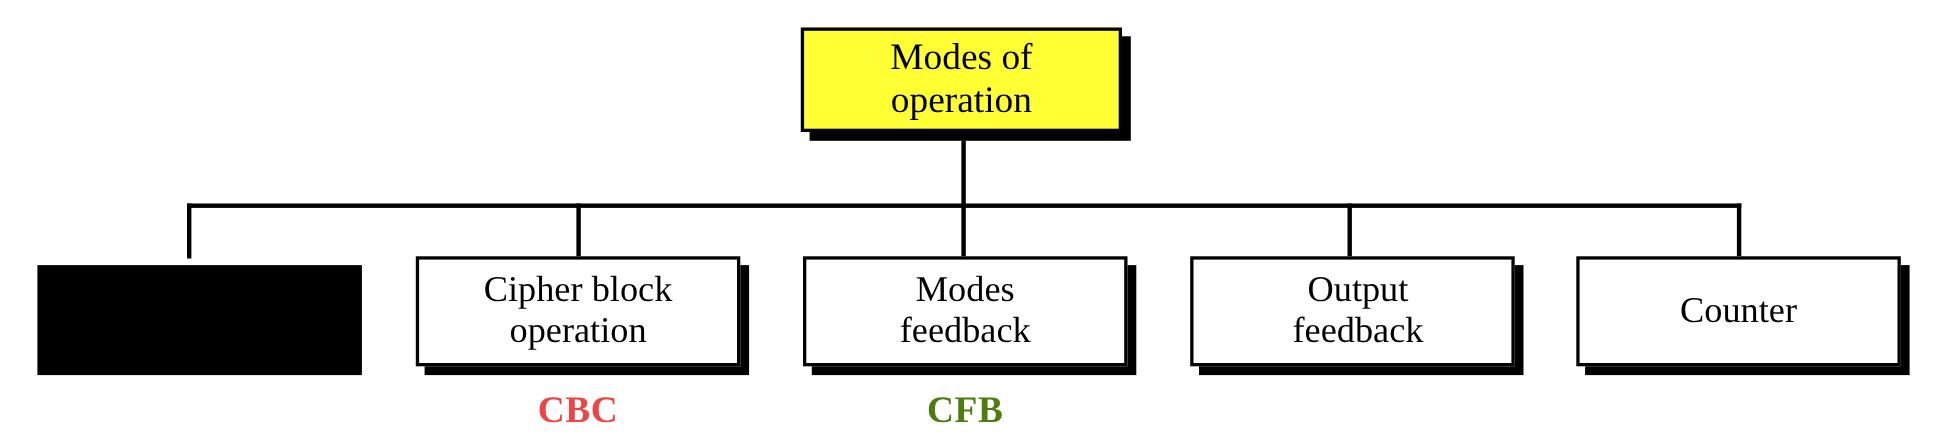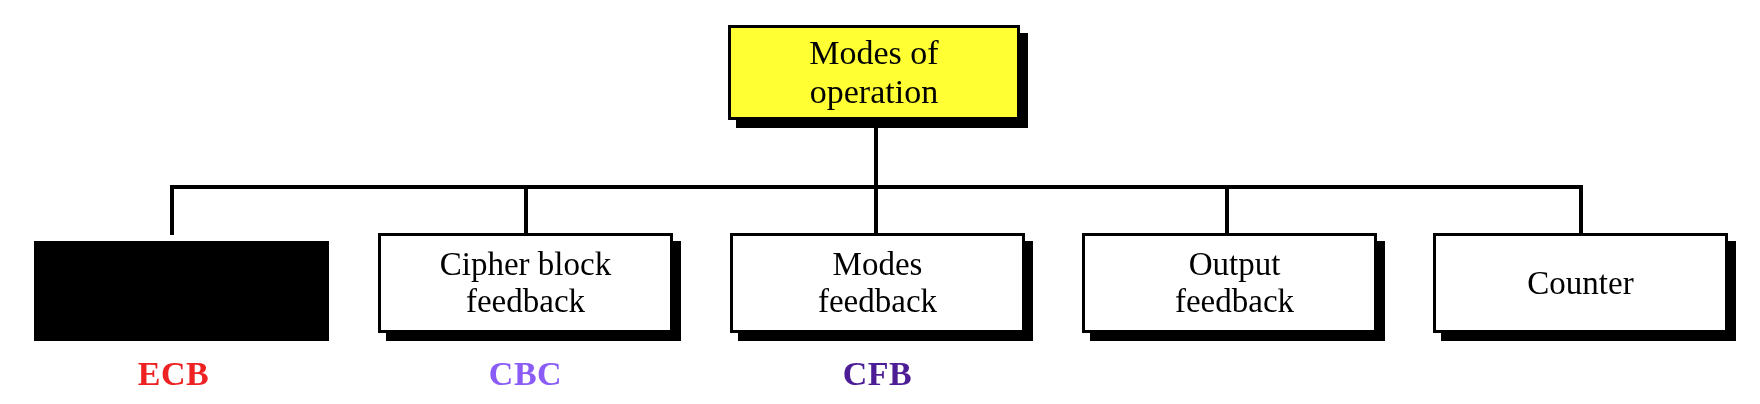--- a/index.html
+++ b/index.html
@@ -86,35 +86,34 @@
 
   <div class="line h" style="left:170px; top:185px; width:1413px;"></div>
 
   <div class="line v" style="left:170px; top:185px; height:50px;"></div>
   <div class="line v" style="left:524px; top:185px; height:50px;"></div>
   <div class="line v" style="left:874px; top:185px; height:50px;"></div>
   <div class="line v" style="left:1225px; top:185px; height:50px;"></div>
   <div class="line v" style="left:1579px; top:185px; height:50px;"></div>
 
   <div class="shadow" style="left:34px; top:241px; width:295px; height:100px;"></div>
-  <div class="acronym" style="left:26px; top:355px; width:295px; color:#ee2222;">ECB</div>
 
   <div class="shadow" style="left:386px; top:241px; width:295px; height:100px;"></div>
   <div class="node leaf" style="left:378px; top:233px; width:295px; height:100px;">
     <span class="node-label">Cipher block
-feedback</span>
+operation</span>
   </div>
-  <div class="acronym" style="left:378px; top:355px; width:295px; color:#8b5cf6;">CBC</div>
+  <div class="acronym" style="left:378px; top:355px; width:295px; color:#ef4444;">CBC</div>
 
   <div class="shadow" style="left:738px; top:241px; width:295px; height:100px;"></div>
   <div class="node leaf" style="left:730px; top:233px; width:295px; height:100px;">
     <span class="node-label">Modes
 feedback</span>
   </div>
-  <div class="acronym" style="left:730px; top:355px; width:295px; color:#4c1d95;">CFB</div>
+  <div class="acronym" style="left:730px; top:355px; width:295px; color:#4d7c0f;">CFB</div>
 
   <div class="shadow" style="left:1090px; top:241px; width:295px; height:100px;"></div>
   <div class="node leaf" style="left:1082px; top:233px; width:295px; height:100px;padding-left:10px;">
     <span class="node-label">Output
 feedback</span>
   </div>
 
   <div class="shadow" style="left:1441px; top:241px; width:295px; height:100px;"></div>
   <div class="node leaf" style="left:1433px; top:233px; width:295px; height:100px;">
     <span class="node-label">Counter</span>

